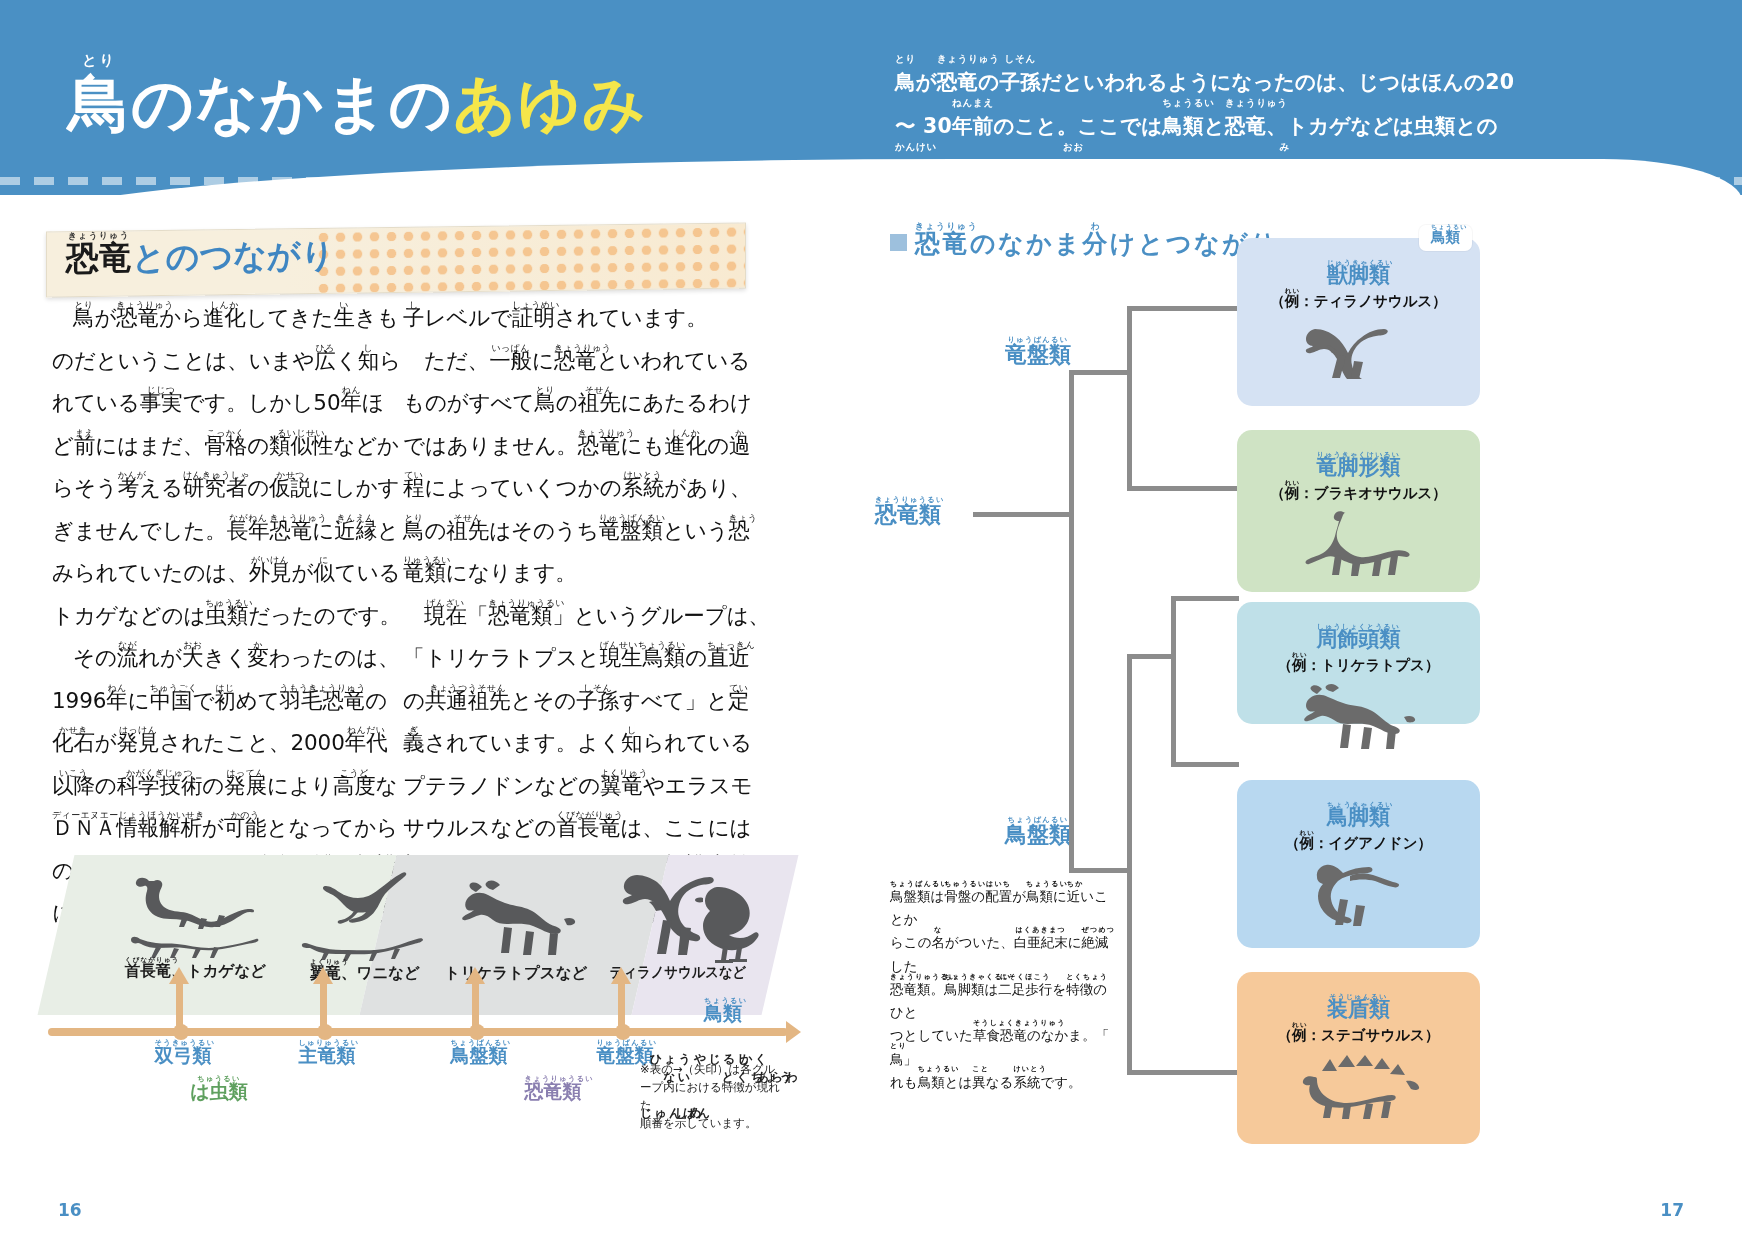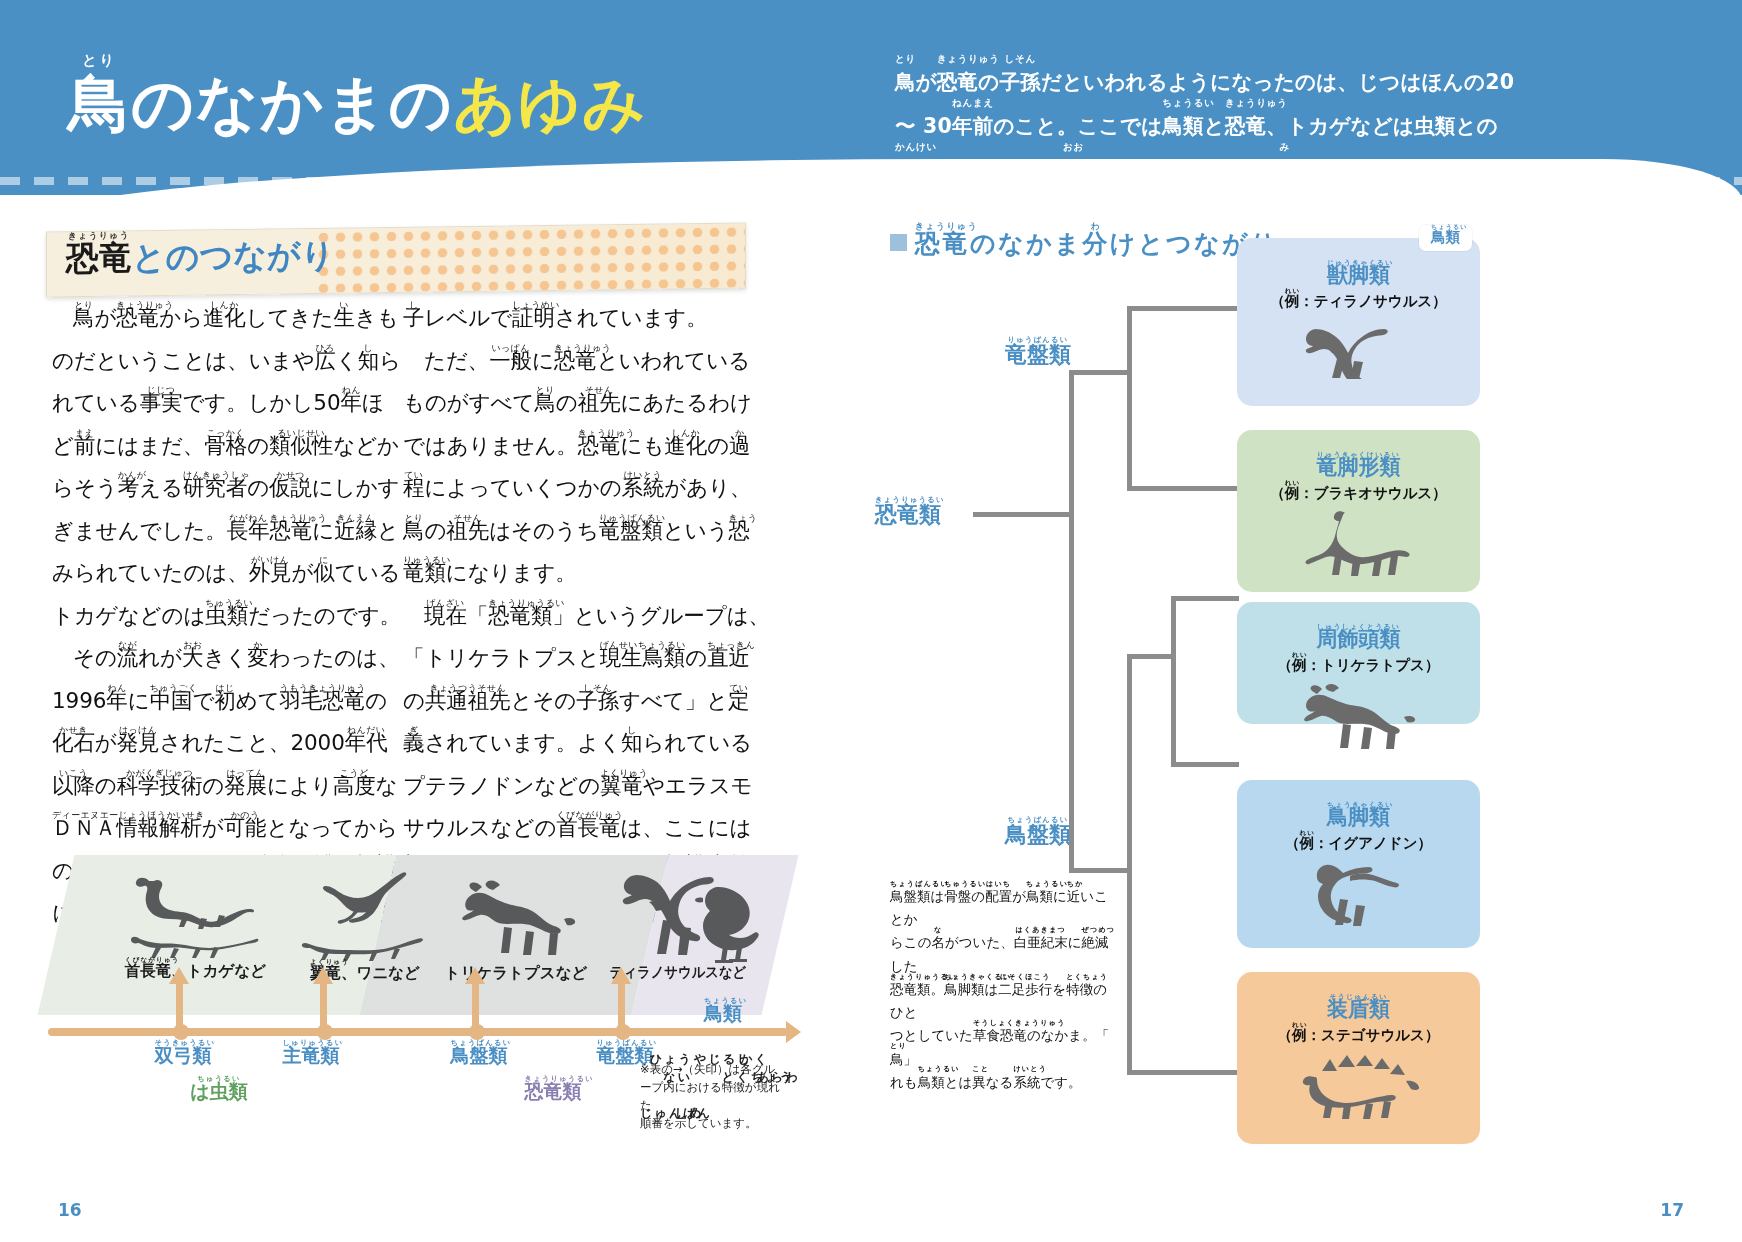--- a/index.html
+++ b/index.html
@@ -332,21 +332,21 @@
     <div class="tl-arrow" style="left:570px;"></div>
 
     <div class="tl-node" style="left:125px;"></div>
     <div class="tl-node" style="left:269px;"></div>
     <div class="tl-node" style="left:421px;"></div>
     <div class="tl-node" style="left:567px;"></div>
 
     <div class="tl-group" style="left:92px; width:86px;">
       <span class="ruby-wrap"><span class="ruby-top">そうきゅうるい</span><span>双弓類</span></span>
     </div>
-    <div class="tl-group" style="left:220px; width:86px;">
+    <div class="tl-group" style="left:236px; width:86px;">
       <span class="ruby-wrap"><span class="ruby-top">しゅりゅうるい</span><span>主竜類</span></span>
     </div>
     <div class="tl-group" style="left:388px; width:86px;">
       <span class="ruby-wrap"><span class="ruby-top">ちょうばんるい</span><span>鳥盤類</span></span>
     </div>
     <div class="tl-group" style="left:534px; width:86px;">
       <span class="ruby-wrap"><span class="ruby-top">りゅうばんるい</span><span>竜盤類</span></span>
     </div>
     <div class="tl-group purple" style="left:462px; top:224px; width:86px;">
       <span class="ruby-wrap"><span class="ruby-top">きょうりゅうるい</span><span>恐竜類</span></span>

